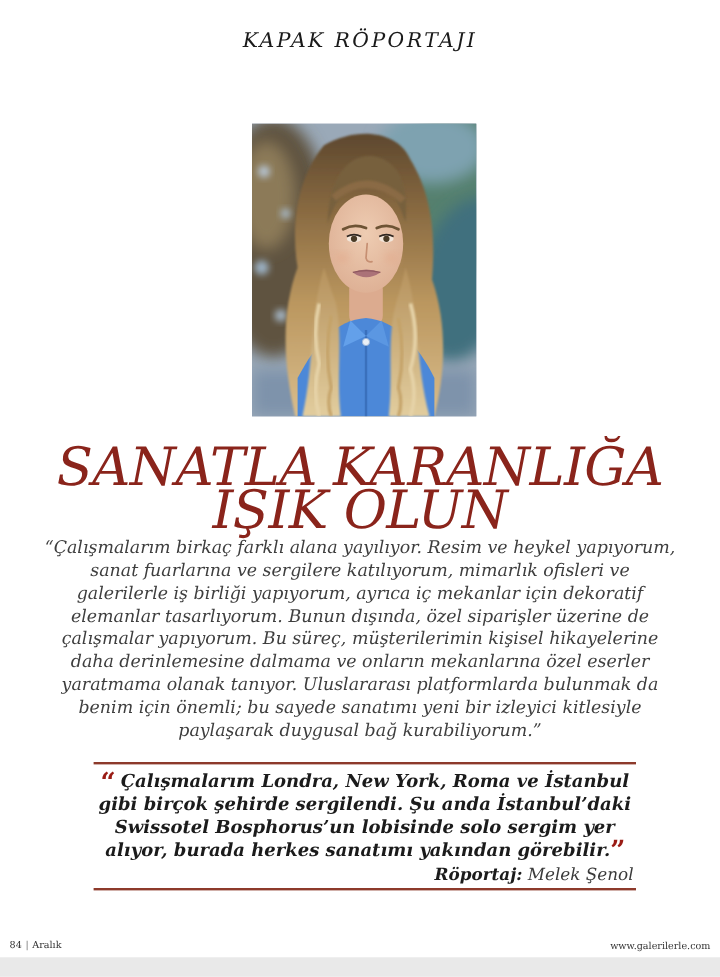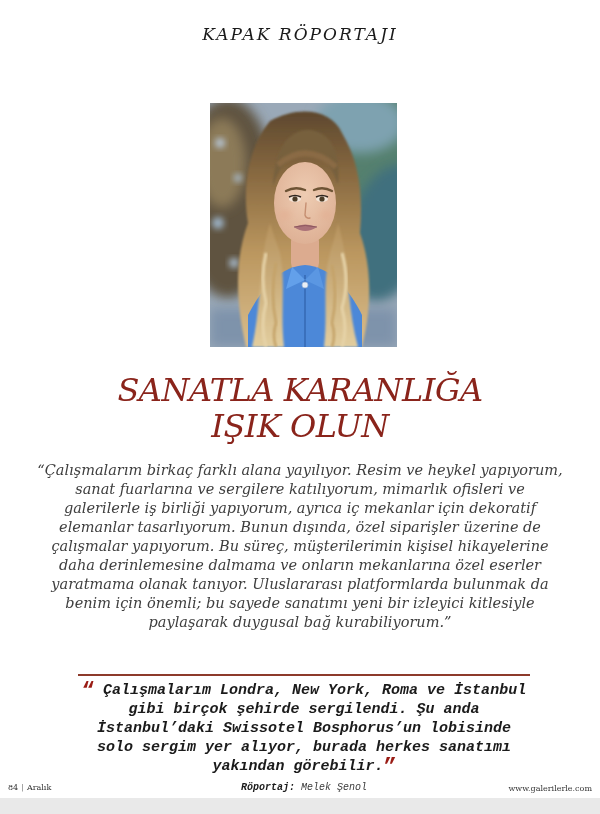--- a/index.html
+++ b/index.html
@@ -14,44 +14,44 @@
     letter-spacing:2px;color:#1a1a1a;
   }
   .photo{
     position:absolute;left:210px;top:103px;width:187px;height:244px;
     overflow:hidden;background:#9aa9b8;
   }
   .photo svg{display:block;}
   .title{
     position:absolute;top:372px;left:0;width:100%;margin:0;
     text-align:center;font-style:italic;font-weight:normal;
-    font-size:32px;line-height:36px;letter-spacing:-0.5px;
+    font-size:44px;line-height:36px;letter-spacing:-0.5px;
     color:#8a241b;
   }
   .bodytext{
-    position:absolute;top:461px;left:35px;width:530px;
+    position:absolute;top:448px;left:35px;width:530px;
     text-align:center;font-style:italic;
     font-size:14.5px;line-height:19px;color:#3e3e3e;
   }
   .bodytext p{margin:0;}
   .pullquote{
-    position:absolute;top:674px;left:78px;width:448px;
+    position:absolute;top:635px;left:78px;width:448px;
     border-top:2px solid #8d3a2b;border-bottom:2px solid #8d3a2b;
-    padding:5px 2px 2px 2px;text-align:center;font-family:Liberation Mono, monospace;
+    padding:5px 2px 2px 2px;text-align:center;
   }
   .pq-text{
     font-style:italic;font-weight:bold;font-size:15px;line-height:19px;
     color:#1b1b1b;margin:0;
   }
   .pq-mark{
     color:#9a1c15;font-size:22px;line-height:0;font-style:normal;
     vertical-align:-3px;letter-spacing:-1px;
   }
   .pq-byline{
-    margin:3px 0 0 0;font-style:italic;font-size:10px;line-height:17px;color:#2a2a2a;
+    margin:3px 0 0 0;font-style:italic;font-size:14px;line-height:17px;color:#2a2a2a;text-align:right;
   }
   .pq-byline .label{font-weight:bold;color:#1b1b1b;}
   .pq-byline .name{font-weight:normal;color:#3a3a3a;}
   .footer-left{
     position:absolute;left:8px;top:783px;font-size:8px;color:#333;
     font-family:"DejaVu Serif","Liberation Serif",serif;
     text-align:right;
   }
   .footer-left .sep{margin:0 3px;color:#777;}
   .footer-right{

